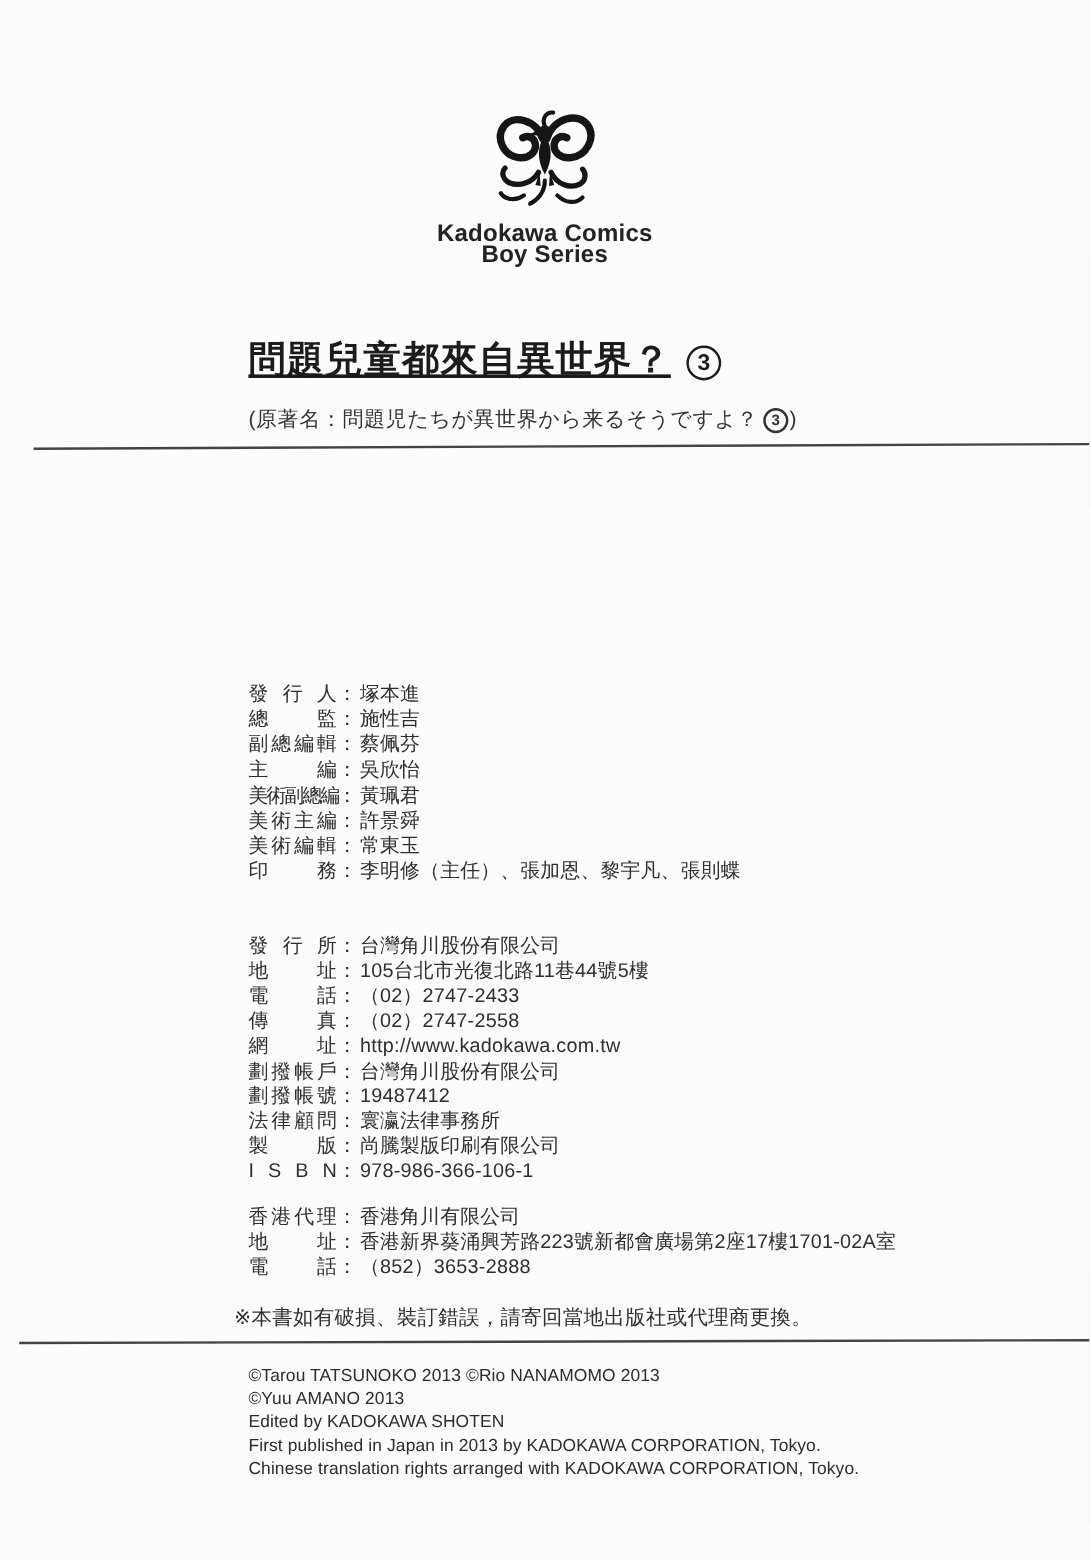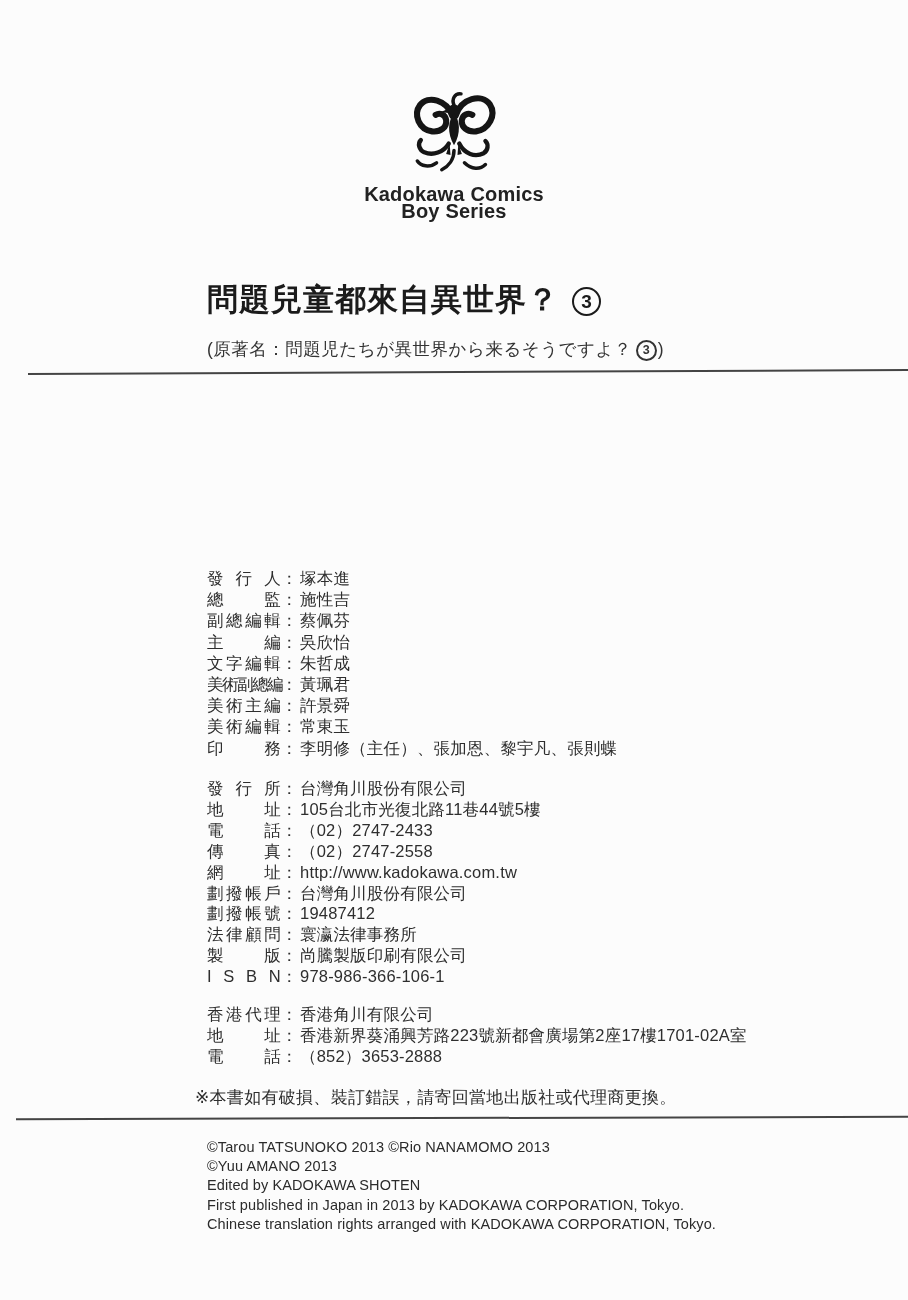--- a/index.html
+++ b/index.html
@@ -14,21 +14,21 @@
   }
   .abs{position:absolute;}
 
   
   .logo-block{top:86px;left:0;width:908px;text-align:center;}
   .logo-block svg{display:inline-block;}
   .logo-caption{font-size:20px;font-weight:bold;color:#222;line-height:17px;letter-spacing:.2px;}
 
   
   .title-block{top:283px;left:207px;width:660px;}
-  .book-title{font-size:31px;font-weight:bold;color:#1b1b1b;letter-spacing:1px;line-height:34px;white-space:nowrap;}
+  .book-title{font-size:31px;font-weight:bold;color:#1b1b1b;letter-spacing:1px;line-height:34px;white-space:nowrap;text-decoration:underline;}
   .vol-circle{
     display:inline-block;width:25px;height:25px;margin-left:13px;
     border:2.5px solid #1b1b1b;border-radius:50%;
     font-size:19px;line-height:25px;text-align:center;font-weight:bold;
     vertical-align:2px;letter-spacing:0;
   }
   .orig-title{margin-top:20px;font-size:17.5px;color:#333;letter-spacing:.5px;white-space:nowrap;}
   .vol-circle-sm{
     display:inline-block;width:17px;height:17px;margin:0 1px 0 4px;
     border:2px solid #333;border-radius:50%;
@@ -103,21 +103,20 @@
 
   <div class="abs rule rule-top"></div>
 
 
 
   <div class="abs rows rows-editorial">
     <div class="row"><span class="lbl">發 行 人</span><span class="col">：</span><span class="val">塚本進</span></div>
     <div class="row"><span class="lbl">總　　監</span><span class="col">：</span><span class="val">施性吉</span></div>
     <div class="row"><span class="lbl">副總編輯</span><span class="col">：</span><span class="val">蔡佩芬</span></div>
     <div class="row"><span class="lbl">主　　編</span><span class="col">：</span><span class="val">吳欣怡</span></div>
-    <div class="row"><span class="lbl">文字編輯</span><span class="col">：</span><span class="val">朱哲成</span></div>
     <div class="row"><span class="lbl lbl-tight">美術副總編</span><span class="col">：</span><span class="val">黃珮君</span></div>
     <div class="row"><span class="lbl">美術主編</span><span class="col">：</span><span class="val">許景舜</span></div>
     <div class="row"><span class="lbl">美術編輯</span><span class="col">：</span><span class="val">常東玉</span></div>
     <div class="row"><span class="lbl">印　　務</span><span class="col">：</span><span class="val">李明修（主任）、張加恩、黎宇凡、張則蝶</span></div>
   </div>
 
   <div class="abs rows rows-publisher">
     <div class="row"><span class="lbl">發 行 所</span><span class="col">：</span><span class="val">台灣角川股份有限公司</span></div>
     <div class="row"><span class="lbl">地　　址</span><span class="col">：</span><span class="val">105台北市光復北路11巷44號5樓</span></div>
     <div class="row"><span class="lbl">電　　話</span><span class="col">：</span><span class="val">（02）2747-2433</span></div>

